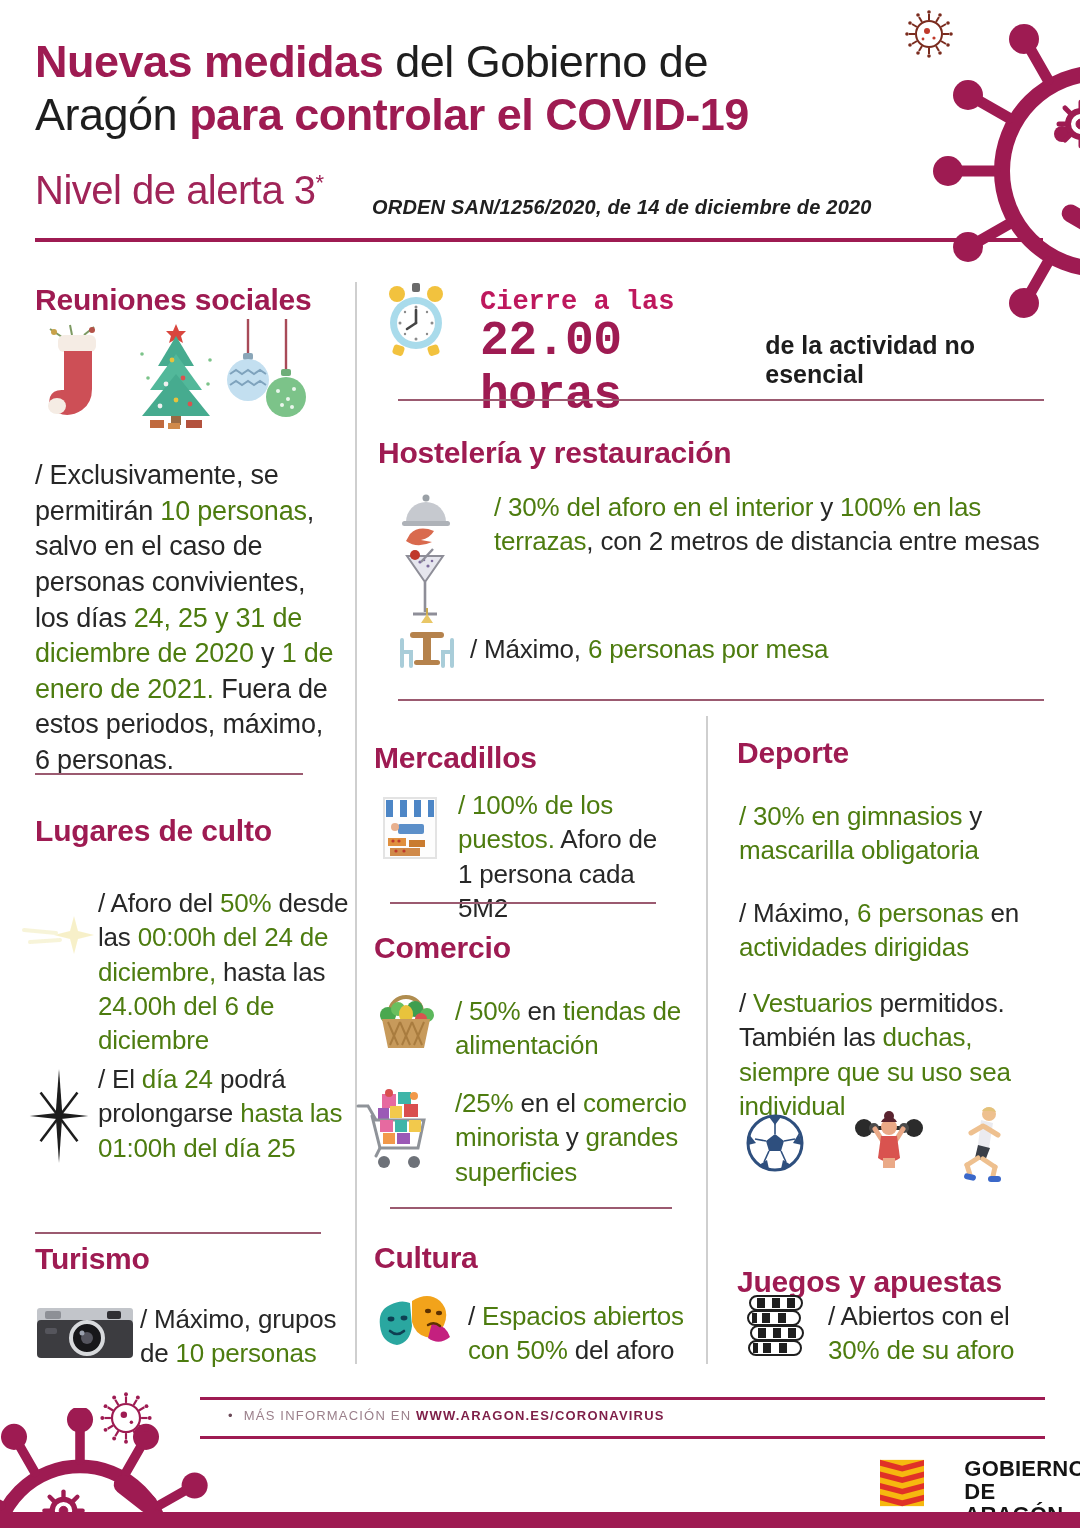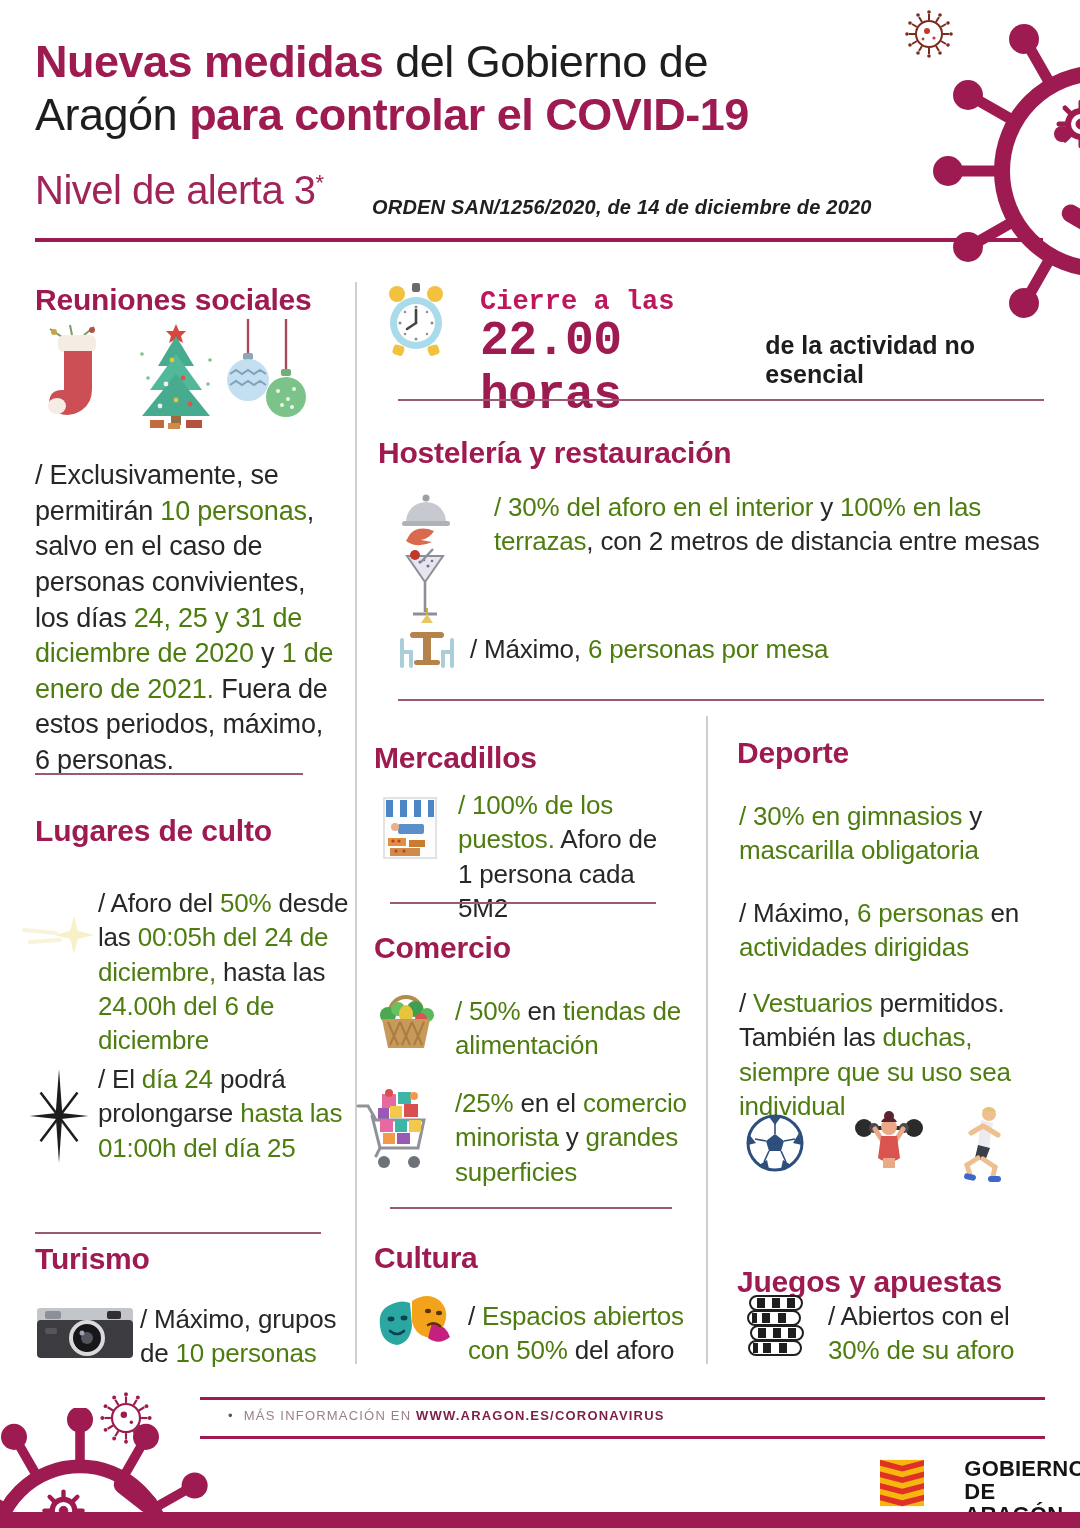--- a/index.html
+++ b/index.html
@@ -209,21 +209,21 @@
 
   <div class="abs hrule" style="left:35px;top:773px;width:268px;"></div>
 
   <div class="abs sec-title" style="left:35px;top:814px;">Lugares de culto</div>
 
   <svg class="abs" style="left:22px;top:912px;width:80px;height:56px;opacity:0.45;" viewBox="0 0 80 56">
     <polygon points="52,4 56,19 72,23 56,27 52,42 48,27 32,23 48,19" fill="#efe089"></polygon>
     <line x1="2" y1="18" x2="34" y2="21" stroke="#efe7ad" stroke-width="4" stroke-linecap="round"></line>
     <line x1="8" y1="30" x2="38" y2="28" stroke="#efe7ad" stroke-width="4" stroke-linecap="round"></line>
   </svg>
-  <div class="abs body-text" style="left:98px;top:886px;width:252px;">/ Aforo del <b>50%</b>  desde las <b>00:05h del 24 de diciembre,</b> hasta las <b>24.00h del 6 de diciembre</b></div>
+  <div class="abs body-text" style="left:98px;top:886px;width:252px;">/ Aforo del <b>50%</b>  desde las <b>00:00h del 24 de diciembre,</b> hasta las <b>24.00h del 6 de diciembre</b></div>
 
   <svg class="abs" style="left:28px;top:1064px;width:62px;height:104px;" viewBox="0 0 74 112">
     <g fill="#1d1d1d">
       <polygon points="37,0 41,54 37,112 33,54"></polygon>
       <polygon points="2,56 37,52 72,56 37,60"></polygon>
     </g>
     <g stroke="#1d1d1d" stroke-width="3">
       <line x1="15" y1="28" x2="59" y2="86"></line>
       <line x1="59" y1="28" x2="15" y2="86"></line>
     </g>

